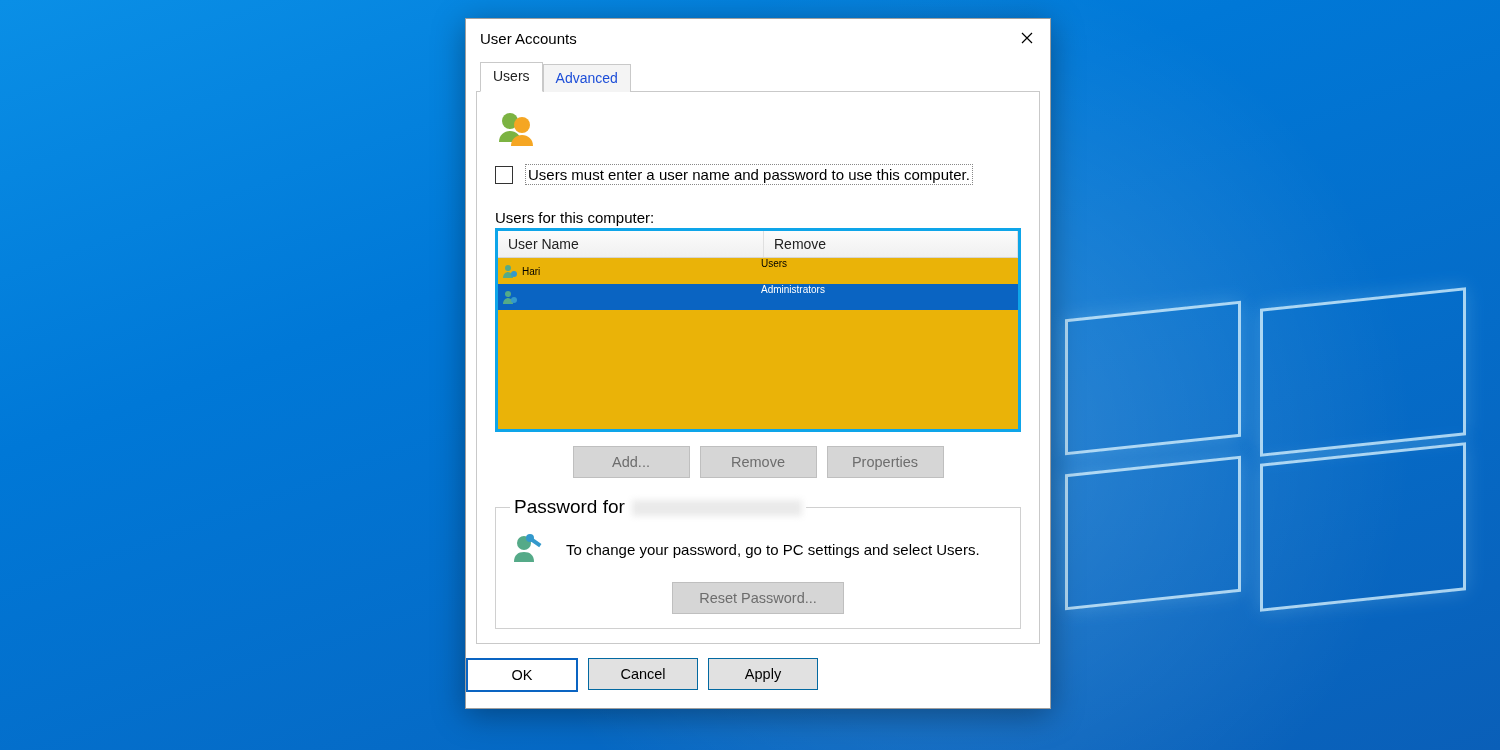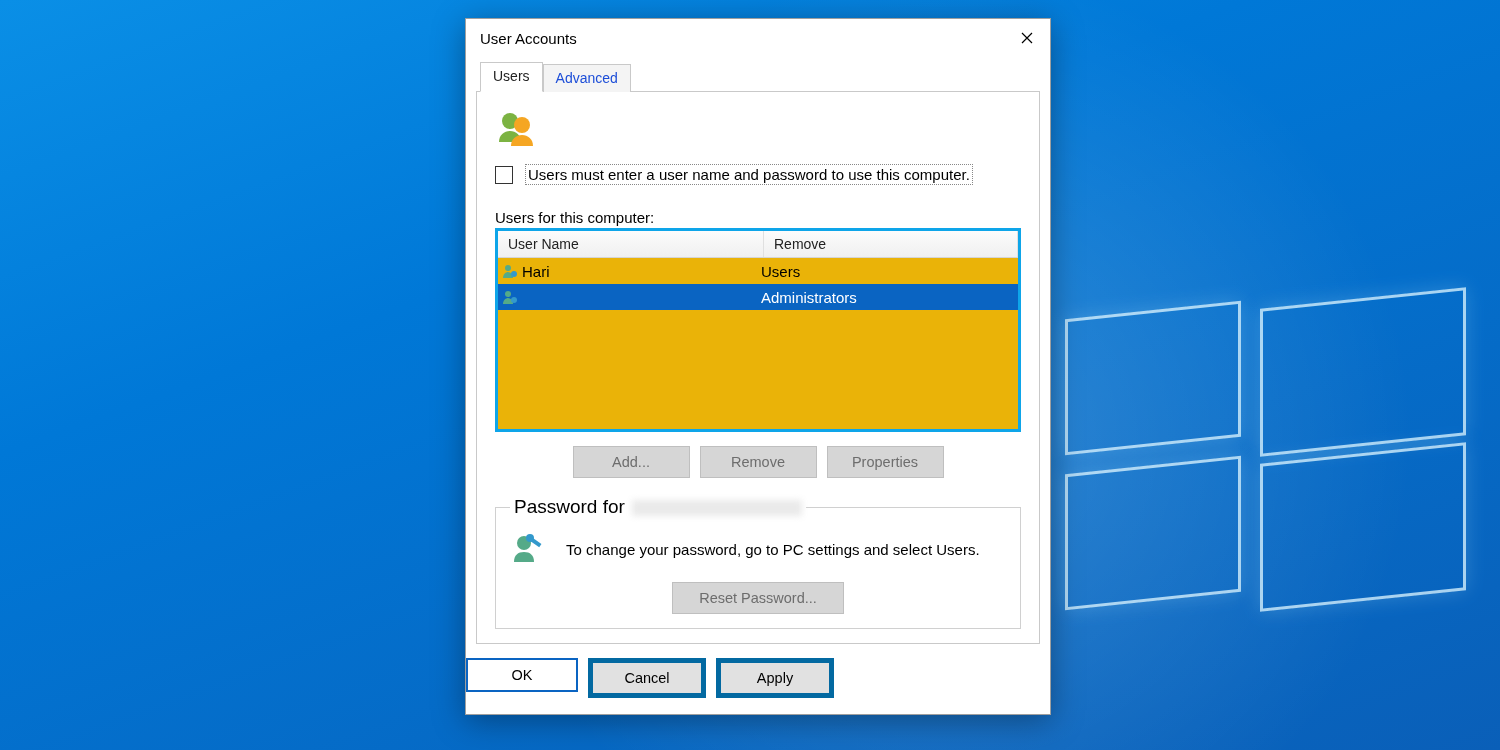--- a/index.html
+++ b/index.html
@@ -34,29 +34,29 @@
   .checkline{display:flex;align-items:center;gap:12px;margin:10px 0 24px 0;}
   .checkbox{width:16px;height:16px;border:1px solid #333;background:#fff;flex:none;}
   .checklabel{border:1px dotted #888;padding:1px 2px;font-size:15px;}
 
   .listlabel{margin:6px 0 2px 0;font-size:15px;}
   .listbox{border:3px solid #0ea5e9;height:198px;background:#eab308;overflow:hidden;}
   .listhead{display:flex;background:linear-gradient(#fcfcfc,#f0f0f0);border-bottom:1px solid #d5d5d5;}
   .listhead .col{padding:5px 10px;font-size:14px;color:#222;border-right:1px solid #e0e0e0;}
   .col-name{width:245px;}
   .col-group{flex:1;}
-  .row{display:flex;align-items:center;height:26px;font-size:15px;}
+  .row{display:flex;height:26px;font-size:10px;}
   .row .cell-name{width:255px;display:flex;align-items:center;gap:4px;padding-left:4px;}
   .row .cell-group{flex:1;padding-left:4px;}
   .row.sel{background:#0a64c2;color:#fff;}
   .usericon{width:16px;height:16px;flex:none;}
 
   .btnrow{display:flex;justify-content:center;gap:10px;margin-top:14px;}
   .btn{min-width:95px;height:30px;border:1px solid #bfbfbf;background:#d6d6d6;color:#6d6d6d;display:flex;align-items:center;justify-content:center;font-size:14.5px;padding:0 10px;}
-  .btn.enabled{background:#e1e1e1;color:#000;border:5px solid #0369a1;}
+  .btn.enabled{background:#e1e1e1;color:#000;border:1px solid #0369a1;}
   .btn.default{background:#fff;border:2px solid #0a64c2;color:#000;}
 
   fieldset.group{border:1px solid #d0d0d0;margin:18px 0 0 0;padding:12px 14px 14px 14px;}
   fieldset.group legend{font-size:19px;padding:0 4px;}
   .redact{display:inline-block;width:170px;height:16px;background:#eaeaea;filter:blur(3px);vertical-align:middle;margin-left:2px;}
   .pwrow{display:flex;align-items:center;gap:18px;}
   .pwrow p{margin:0;font-size:15px;}
 
   .bottom{display:flex;justify-content:flex-start;gap:10px;padding:14px 14px 16px 0;}
 </style>

